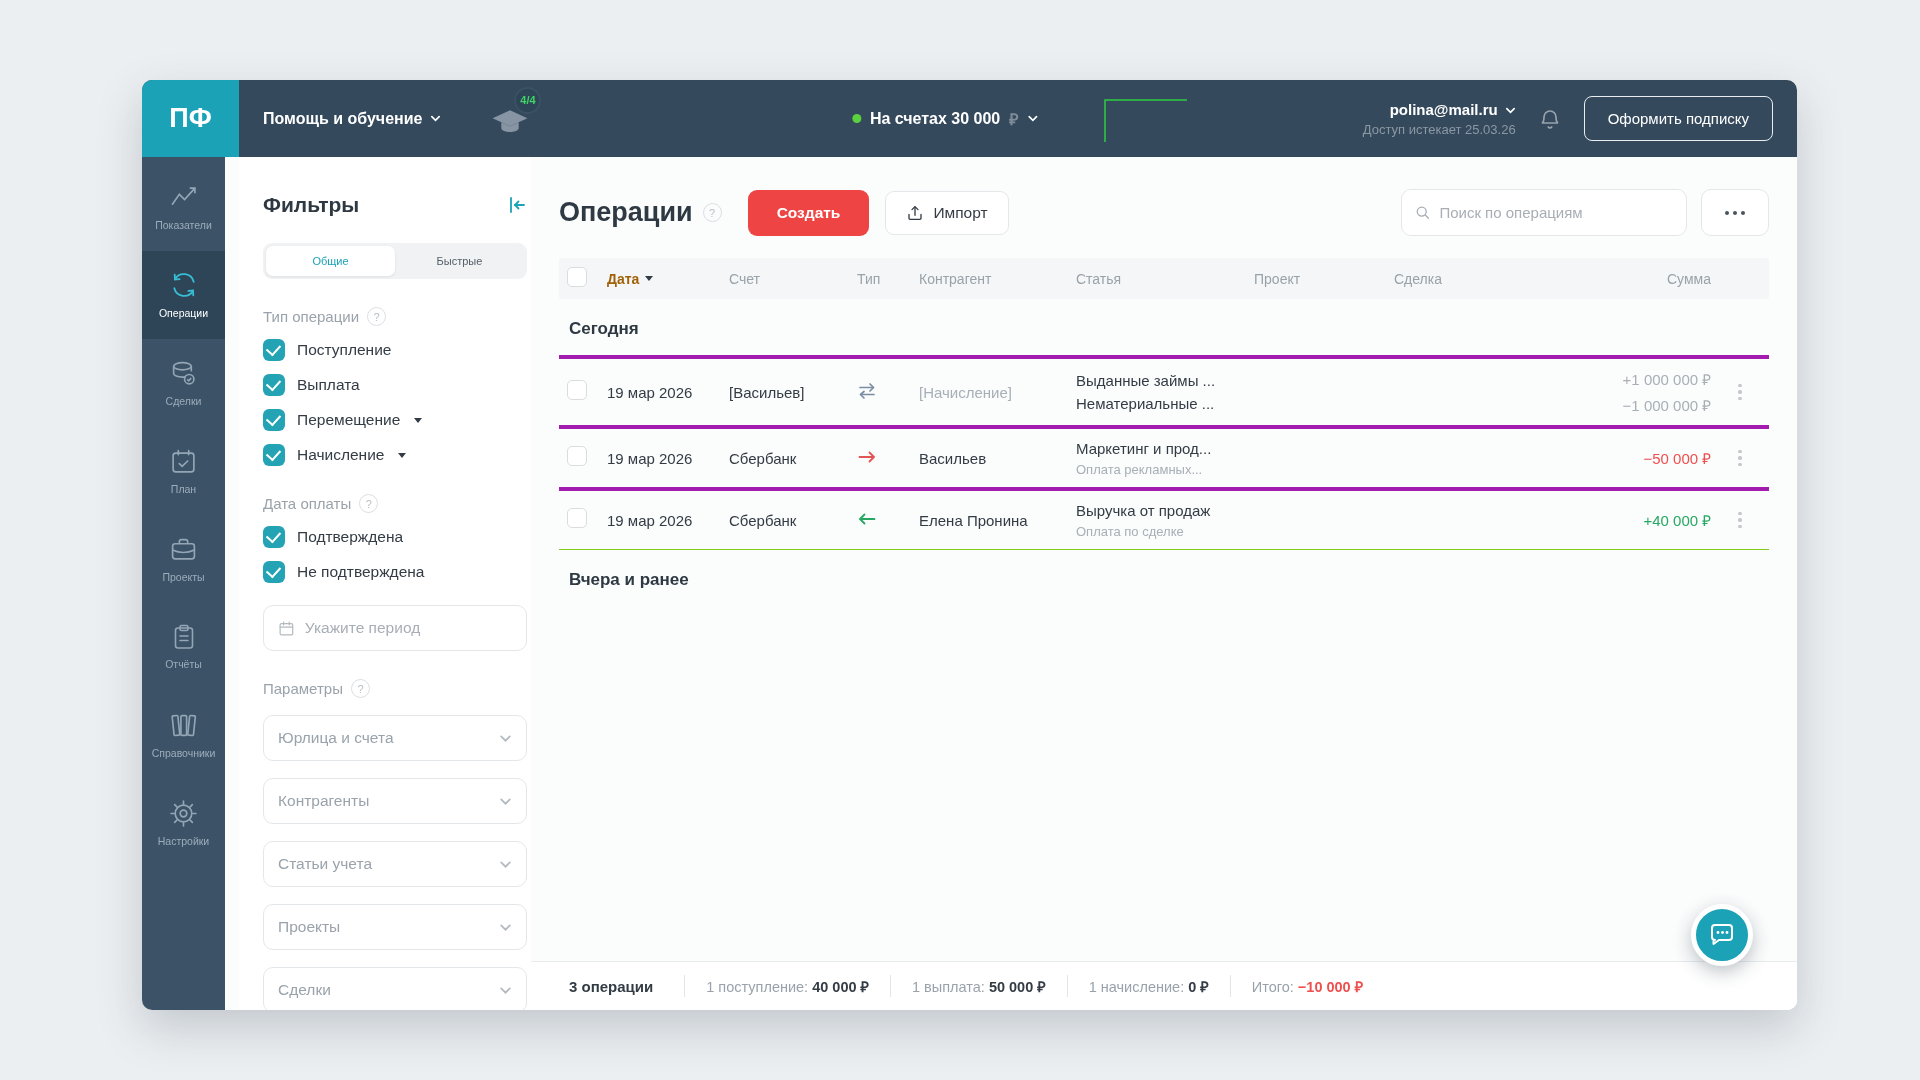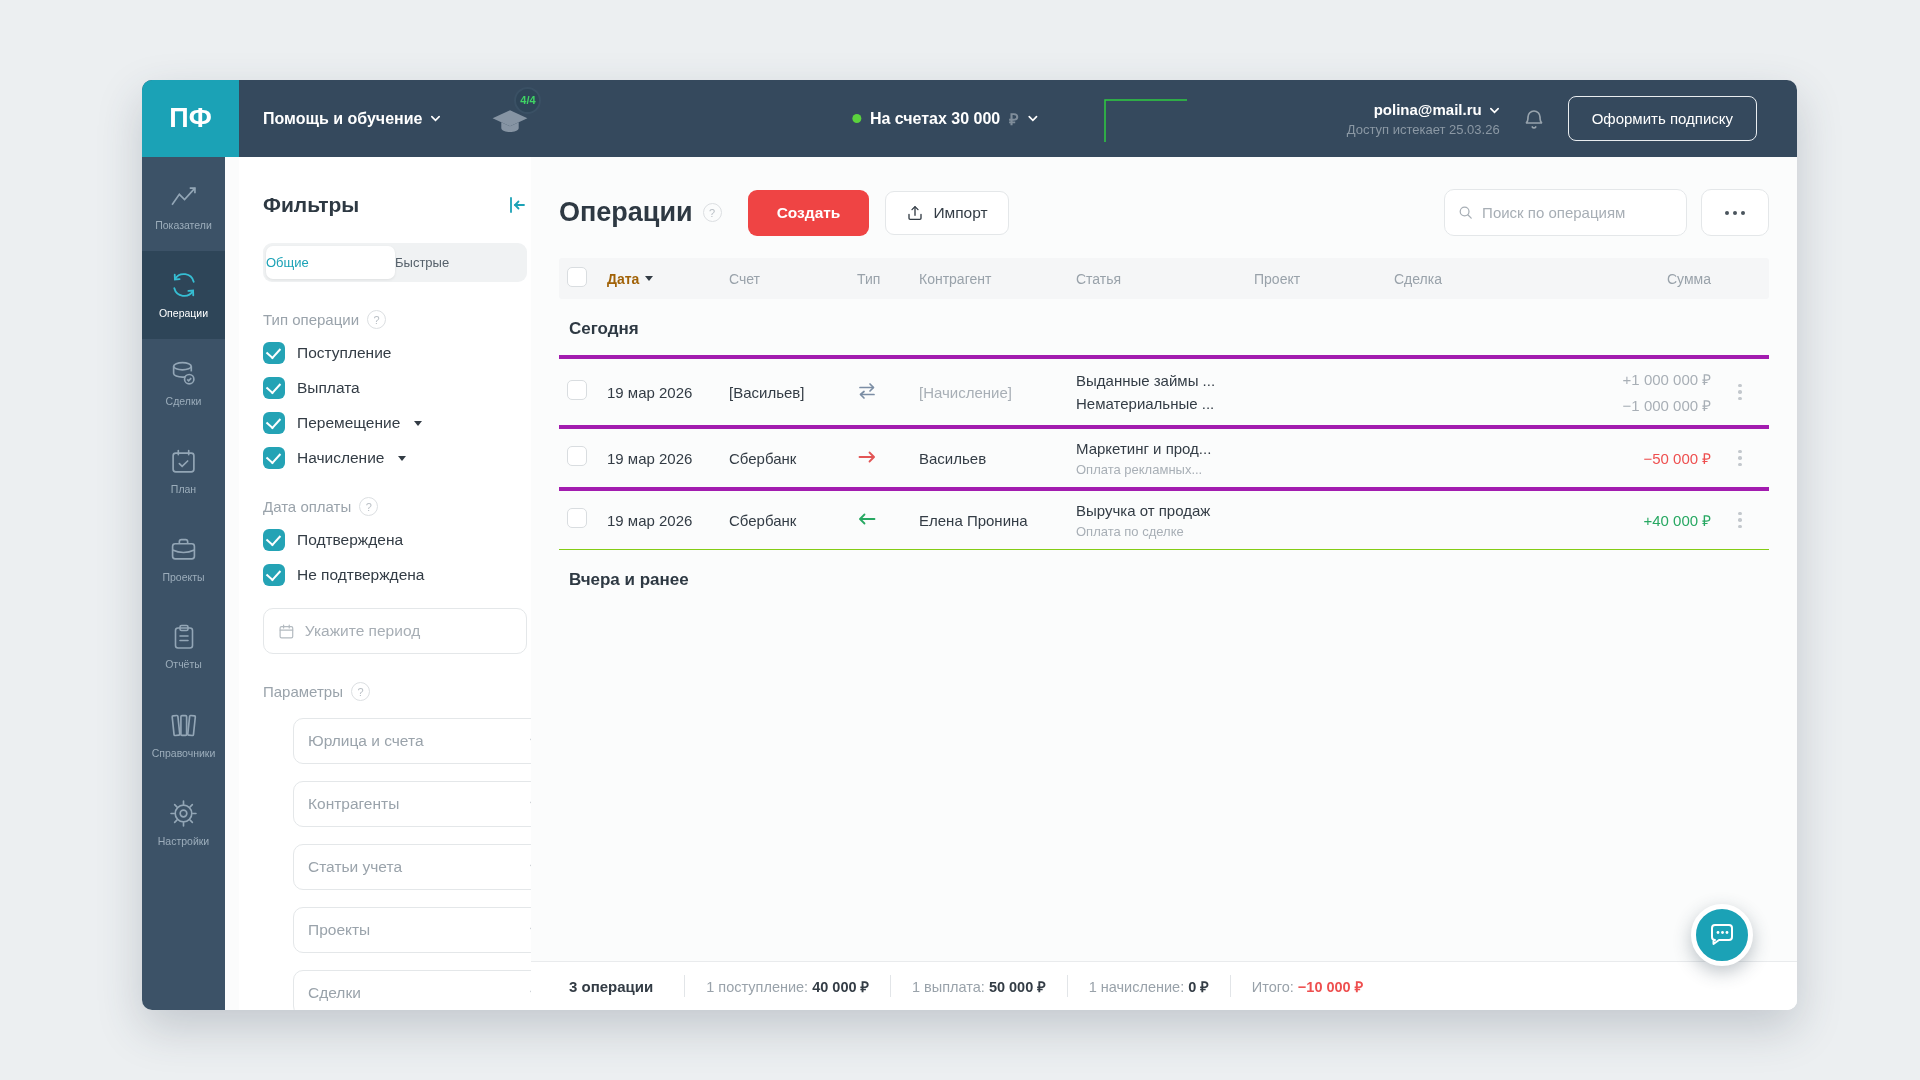--- a/index.html
+++ b/index.html
@@ -14,21 +14,21 @@
   .help-menu { display:flex; align-items:center; gap:8px; color:#fff; font-size:16px; font-weight:bold; margin-left:24px; cursor:pointer; }
   .chev { width:11px; height:11px; flex:0 0 auto; }
   .cap-wrap { position:relative; margin-left:50px; width:40px; height:40px; }
   .badge { position:absolute; top:-12px; right:-10px; background:#2e4457; border:2px solid #3a5064; color:#3fd465;
            font-size:11px; font-weight:bold; border-radius:50%; width:27px; height:27px; display:flex; align-items:center; justify-content:center; }
   .accounts { position:absolute; left:50%; top:0; height:77px; transform:translateX(-63%); display:flex; align-items:center; gap:9px; color:#fff; }
   .gdot { width:9px; height:9px; border-radius:50%; background:#5bd23d; }
   .accounts .lbl { font-size:16px; font-weight:bold; }
   .accounts .rub { color:#7f8d9a; font-weight:bold; font-size:16px; }
   .sparkline { position:absolute; left:945px; top:16px; }
-  .top-right { margin-left:auto; display:flex; align-items:center; padding-right:40px; gap:22px; }
+  .top-right { margin-left:auto; display:flex; align-items:center; padding-right:24px; gap:22px; }
   .userblock { text-align:right; line-height:1.35; }
   .userblock .email { color:#fff; font-size:15px; font-weight:bold; display:inline-flex; align-items:center; gap:7px; cursor:pointer; }
   .userblock .expires { color:#8b98a4; font-size:13px; }
   .bell { width:24px; height:24px; cursor:pointer; }
   .subscribe-btn { background:transparent; border:1.5px solid #e9edf0; color:#fff; font-family:inherit;
                    font-size:15px; padding:13px 23px; border-radius:8px; cursor:pointer; }
 
   
   .sidebar { position:absolute; left:0; top:77px; bottom:0; width:83px; background:#3c5267; padding-top:6px; z-index:4; }
   .side-item { height:88px; display:flex; flex-direction:column; align-items:center; justify-content:center; gap:8px; cursor:pointer; }
@@ -37,50 +37,50 @@
   .side-item.active { background:#2e4558; }
   .side-item.active svg { stroke:#36bed3; }
   .side-item.active .slabel { color:#fff; }
 
   
   .filters { position:absolute; left:97px; top:77px; bottom:0; width:313px; background:#fff; border-right:1px solid #e9ebed; padding:36px 24px 0 24px; }
   .filters-head { display:flex; align-items:center; justify-content:space-between; }
   .filters-title { font-size:21px; font-weight:bold; color:#2e3943; }
   .collapse-btn { cursor:pointer; }
   .tabs { margin-top:26px; background:#f0f2f3; border-radius:9px; padding:3px; display:flex; }
-  .tab { flex:1; font-size:13px; color:#55606a; padding:9px 0; border-radius:7px; cursor:pointer; }
+  .tab { flex:1; text-align:center; font-size:11px; color:#55606a; padding:9px 0; border-radius:7px; cursor:pointer; }
   .tab.active { background:#fff; color:#1ba2b6; box-shadow:0 1px 3px rgba(0,0,0,.08); }
   .flabel { margin-top:28px; display:flex; align-items:center; gap:8px; color:#9aa3ab; font-size:15px; }
   .qmark { width:19px; height:19px; border:1px solid #dcdfe2; color:#b9bfc5; border-radius:50%; font-size:11px;
            display:inline-flex; align-items:center; justify-content:center; }
   .checkrow { display:flex; align-items:center; gap:12px; margin-top:13px; cursor:pointer; }
   .checkrow:first-of-type { margin-top:16px; }
   .cbox { width:22px; height:22px; border-radius:6px; background:#24a3b5; position:relative; flex:0 0 auto; }
   .cbox::after { content:""; position:absolute; left:6px; top:3px; width:7px; height:11px;
                  border:solid #fff; border-width:0 2.5px 2.5px 0; transform:rotate(42deg); }
   .checkrow .cklabel { color:#333c45; font-size:15.5px; }
   .caret-down { width:0; height:0; border-left:4.5px solid transparent; border-right:4.5px solid transparent; border-top:5.5px solid #333c45; margin-left:2px; }
   .period-input { margin-top:22px; width:100%; height:46px; border:1px solid #e4e7e9; border-radius:10px;
                   display:flex; align-items:center; gap:10px; padding:0 14px; color:#a7aeb5; background:#fff; cursor:text; }
   .period-input input { border:none; outline:none; font-family:inherit; font-size:15.5px; color:#333; width:100%; }
   .period-input input::placeholder { color:#a7aeb5; }
   .dropdown { margin-top:17px; width:100%; height:46px; border:1px solid #e4e7e9; border-radius:10px;
-              display:flex; align-items:center; justify-content:space-between; padding:0 14px; color:#9aa3ab; font-size:15.5px; cursor:pointer; background:#fff;margin-left:30px; }
+              display:flex; align-items:center; justify-content:space-between; padding:0 14px; color:#9aa3ab; font-size:15.5px; cursor:pointer; background:#fff; }
 
   
   .main { position:absolute; left:389px; top:77px; right:0; bottom:0; background:#fbfcfc; }
   .main-head { display:flex; align-items:center; padding:32px 28px 22px 28px; }
   .page-title { font-size:27px; font-weight:bold; color:#2e3943; }
   .title-q { margin-left:10px; }
   .create-btn { margin-left:26px; background:#ef4444; color:#fff; border:none; font-family:inherit; font-size:15.5px; font-weight:bold;
                 padding:14px 29px; border-radius:9px; cursor:pointer; }
   .import-btn { margin-left:16px; background:#fff; color:#333c45; border:1px solid #e4e7e9; font-family:inherit; font-size:15.5px;
                 padding:12px 20px; border-radius:9px; cursor:pointer; display:flex; align-items:center; gap:9px; }
   .head-right { margin-left:auto; display:flex; align-items:center; gap:14px; }
-  .search-box { width:243px; height:47px; border:1px solid #e4e7e9; border-radius:10px; background:#fff;
+  .search-box { width:286px; height:47px; border:1px solid #e4e7e9; border-radius:10px; background:#fff;
                 display:flex; align-items:center; gap:9px; padding:0 13px; }
   .search-box input { border:none; outline:none; font-family:inherit; font-size:15px; width:100%; color:#333; }
   .search-box input::placeholder { color:#a7aeb5; }
   .more-btn { width:68px; height:47px; border:1px solid #e4e7e9; border-radius:10px; background:#fff; cursor:pointer;
               display:flex; align-items:center; justify-content:center; gap:4px; }
   .more-btn i { width:4px; height:4px; border-radius:50%; background:#4a545d; }
 
   .table { margin:0 28px; }
   .tgrid { display:grid; grid-template-columns:48px 122px 128px 62px 157px 178px 140px 150px 1fr 58px; align-items:center; }
   .thead { background:#f5f6f7; height:41px; border-radius:3px; }

